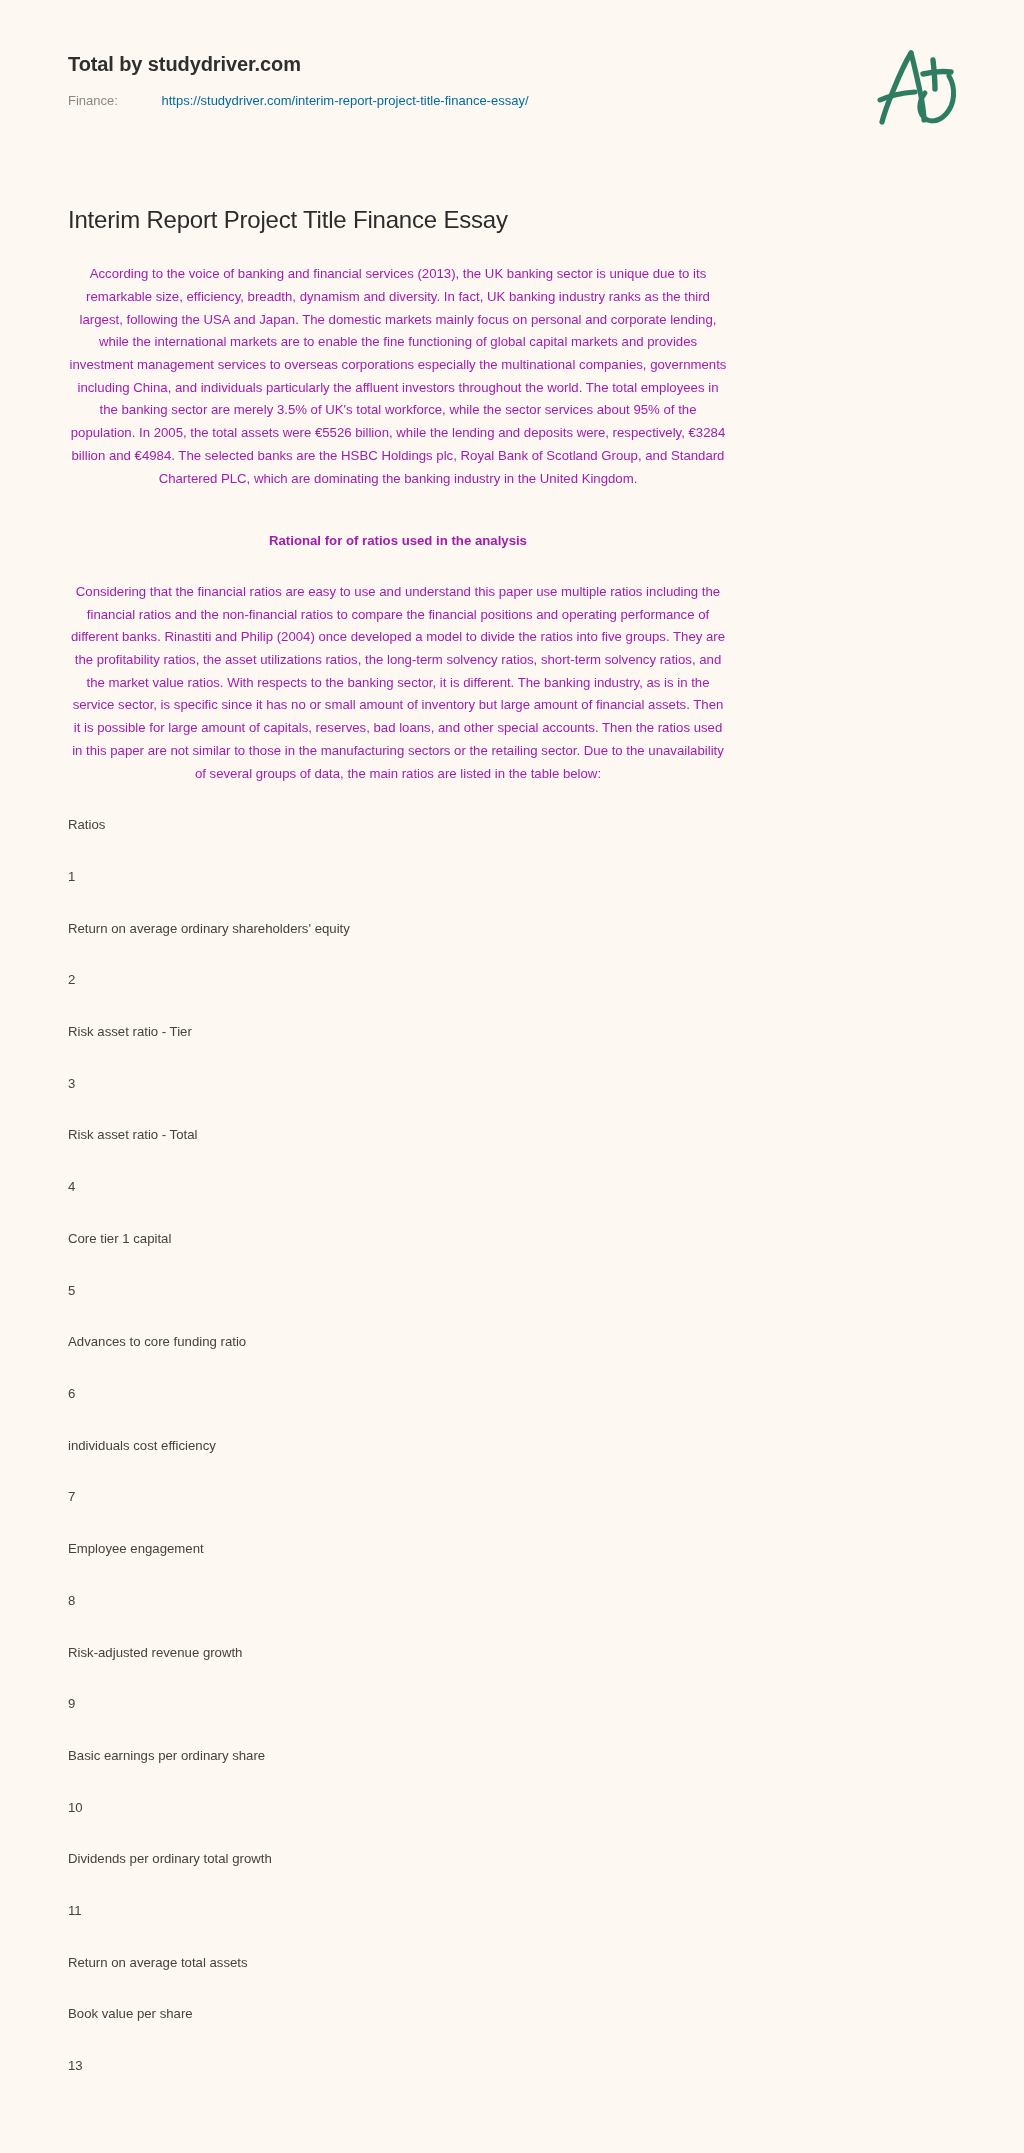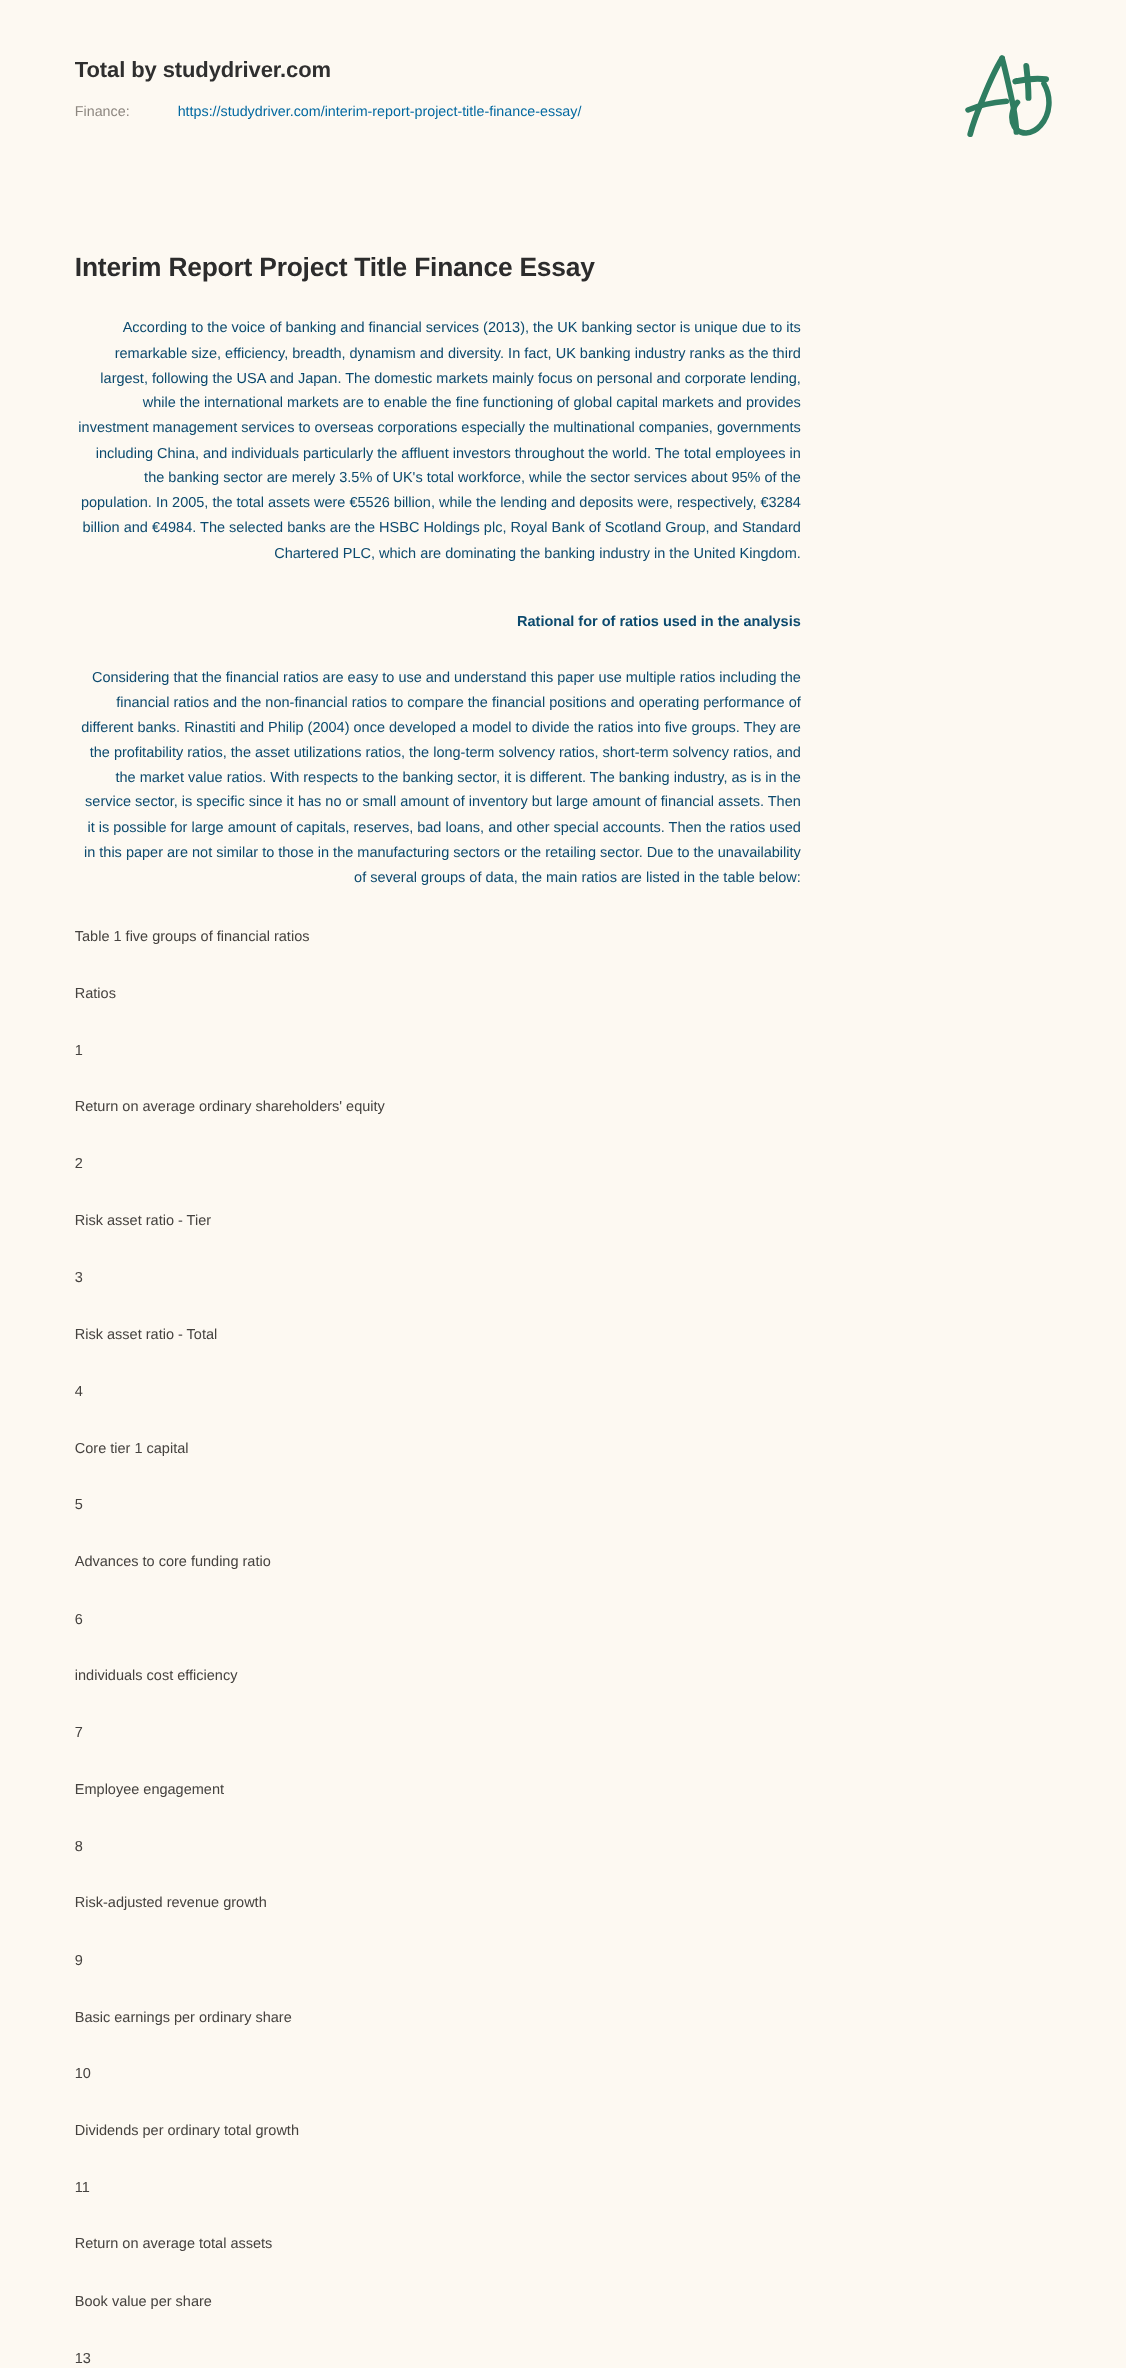--- a/index.html
+++ b/index.html
@@ -61,33 +61,33 @@
   }
   .logo svg { display: block; width: 100%; height: 100%; }
 
   
   .article {
     padding: 0 68px 40px 68px;
     box-sizing: border-box;
   }
   h1.doc-title {
     font-size: 24px;
-    font-weight: bold;
+    font-weight: normal;
     color: #2c2c2c;
-    margin: 108px 0 0 0;
+    margin: 84px 0 0 0;
     line-height: 1.3;
     letter-spacing: -0.2px;
   }
   p.body-text {
     font-size: 13.2px;
     line-height: 1.72;
-    color: #0c4a6e;
+    color: #a21caf;
     margin: 28px 0 0 0;
     max-width: 660px;
-    text-align: right;
+    text-align: center;
   }
   p.body-text.tight {
     margin-top: 40px;
     font-weight: bold;
   }
   .list-line {
     font-size: 13.2px;
     line-height: 1.72;
     color: #45423f;
     margin: 29px 0 0 0;
@@ -127,21 +127,20 @@
   <article class="article">
 
     <h1 class="doc-title">Interim Report Project Title Finance Essay</h1>
 
     <p class="body-text">According to the voice of banking and financial services (2013), the UK banking sector is unique due to its remarkable size, efficiency, breadth, dynamism and diversity. In fact, UK banking industry ranks as the third largest, following the USA and Japan. The domestic markets mainly focus on personal and corporate lending, while the international markets are to enable the fine functioning of global capital markets and provides investment management services to overseas corporations especially the multinational companies, governments including China, and individuals particularly the affluent investors throughout the world. The total employees in the banking sector are merely 3.5% of UK's total workforce, while the sector services about 95% of the population. In 2005, the total assets were €5526 billion, while the lending and deposits were, respectively, €3284 billion and €4984. The selected banks are the HSBC Holdings plc, Royal Bank of Scotland Group, and Standard Chartered PLC, which are dominating the banking industry in the United Kingdom.</p>
 
     <p class="body-text tight">Rational for of ratios used in the analysis</p>
 
     <p class="body-text">Considering that the financial ratios are easy to use and understand this paper use multiple ratios including the financial ratios and the non-financial ratios to compare the financial positions and operating performance of different banks. Rinastiti and Philip (2004) once developed a model to divide the ratios into five groups. They are the profitability ratios, the asset utilizations ratios, the long-term solvency ratios, short-term solvency ratios, and the market value ratios. With respects to the banking sector, it is different. The banking industry, as is in the service sector, is specific since it has no or small amount of inventory but large amount of financial assets. Then it is possible for large amount of capitals, reserves, bad loans, and other special accounts. Then the ratios used in this paper are not similar to those in the manufacturing sectors or the retailing sector. Due to the unavailability of several groups of data, the main ratios are listed in the table below:</p>
 
-    <p class="list-line first">Table 1 five groups of financial ratios</p>
 
     <p class="list-line">Ratios</p>
 
     <p class="list-line">1</p>
     <p class="list-line">Return on average ordinary shareholders' equity</p>
 
     <p class="list-line">2</p>
     <p class="list-line">Risk asset ratio - Tier</p>
 
     <p class="list-line">3</p>

